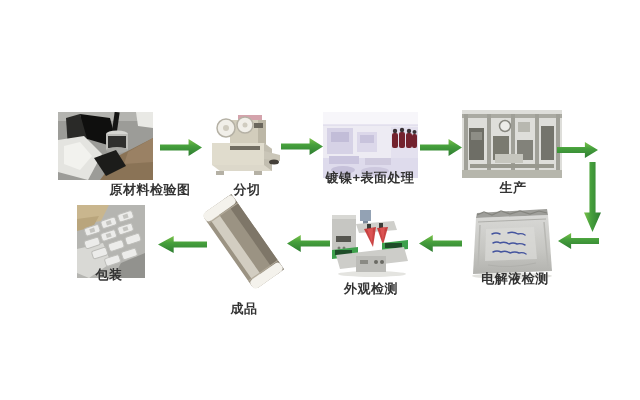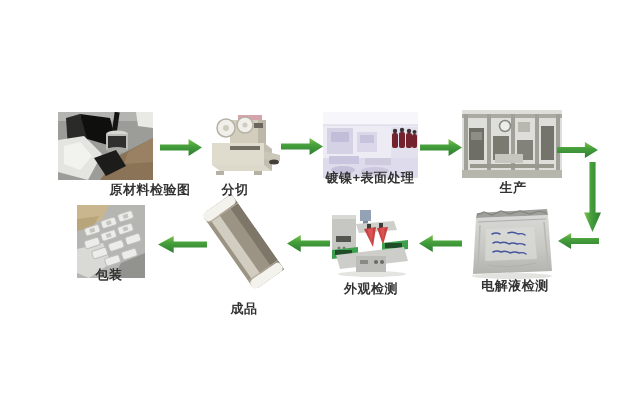--- a/index.html
+++ b/index.html
@@ -232,21 +232,21 @@
   <div class="arrow arrow-right" style="left:281px;top:138px;width:42px;height:17px;"></div>
   <div class="arrow arrow-right" style="left:420px;top:139px;width:42px;height:17px;"></div>
   <div class="arrow arrow-right" style="left:557px;top:142px;width:41px;height:16px;"></div>
   <div class="arrow arrow-down" style="left:584px;top:162px;width:17px;height:70px;"></div>
   <div class="arrow arrow-left" style="left:558px;top:233px;width:41px;height:16px;"></div>
   <div class="arrow arrow-left" style="left:419px;top:235px;width:43px;height:17px;"></div>
   <div class="arrow arrow-left" style="left:287px;top:235px;width:43px;height:17px;"></div>
   <div class="arrow arrow-left" style="left:158px;top:236px;width:49px;height:17px;"></div>
 
   <div class="step-label" style="left:128px;top:182px;margin-left:22px;">原材料检验图</div>
-  <div class="step-label" style="left:235px;top:182px;text-align:center;">分切</div>
+  <div class="step-label" style="left:247px;top:182px;text-align:center;">分切</div>
   <div class="step-label" style="left:370px;top:170px;">镀镍+表面处理</div>
   <div class="step-label" style="left:513px;top:180px;">生产</div>
-  <div class="step-label" style="left:515px;top:278px;">电解液检测</div>
+  <div class="step-label" style="left:515px;top:271px;">电解液检测</div>
   <div class="step-label" style="left:371px;top:281px;">外观检测</div>
   <div class="step-label" style="left:244px;top:281px;margin-top:20px;">成品</div>
   <div class="step-label" style="left:109px;top:267px;font-family:Liberation Serif, serif;">包装</div>
 
 </div>
 
 </body></html>

